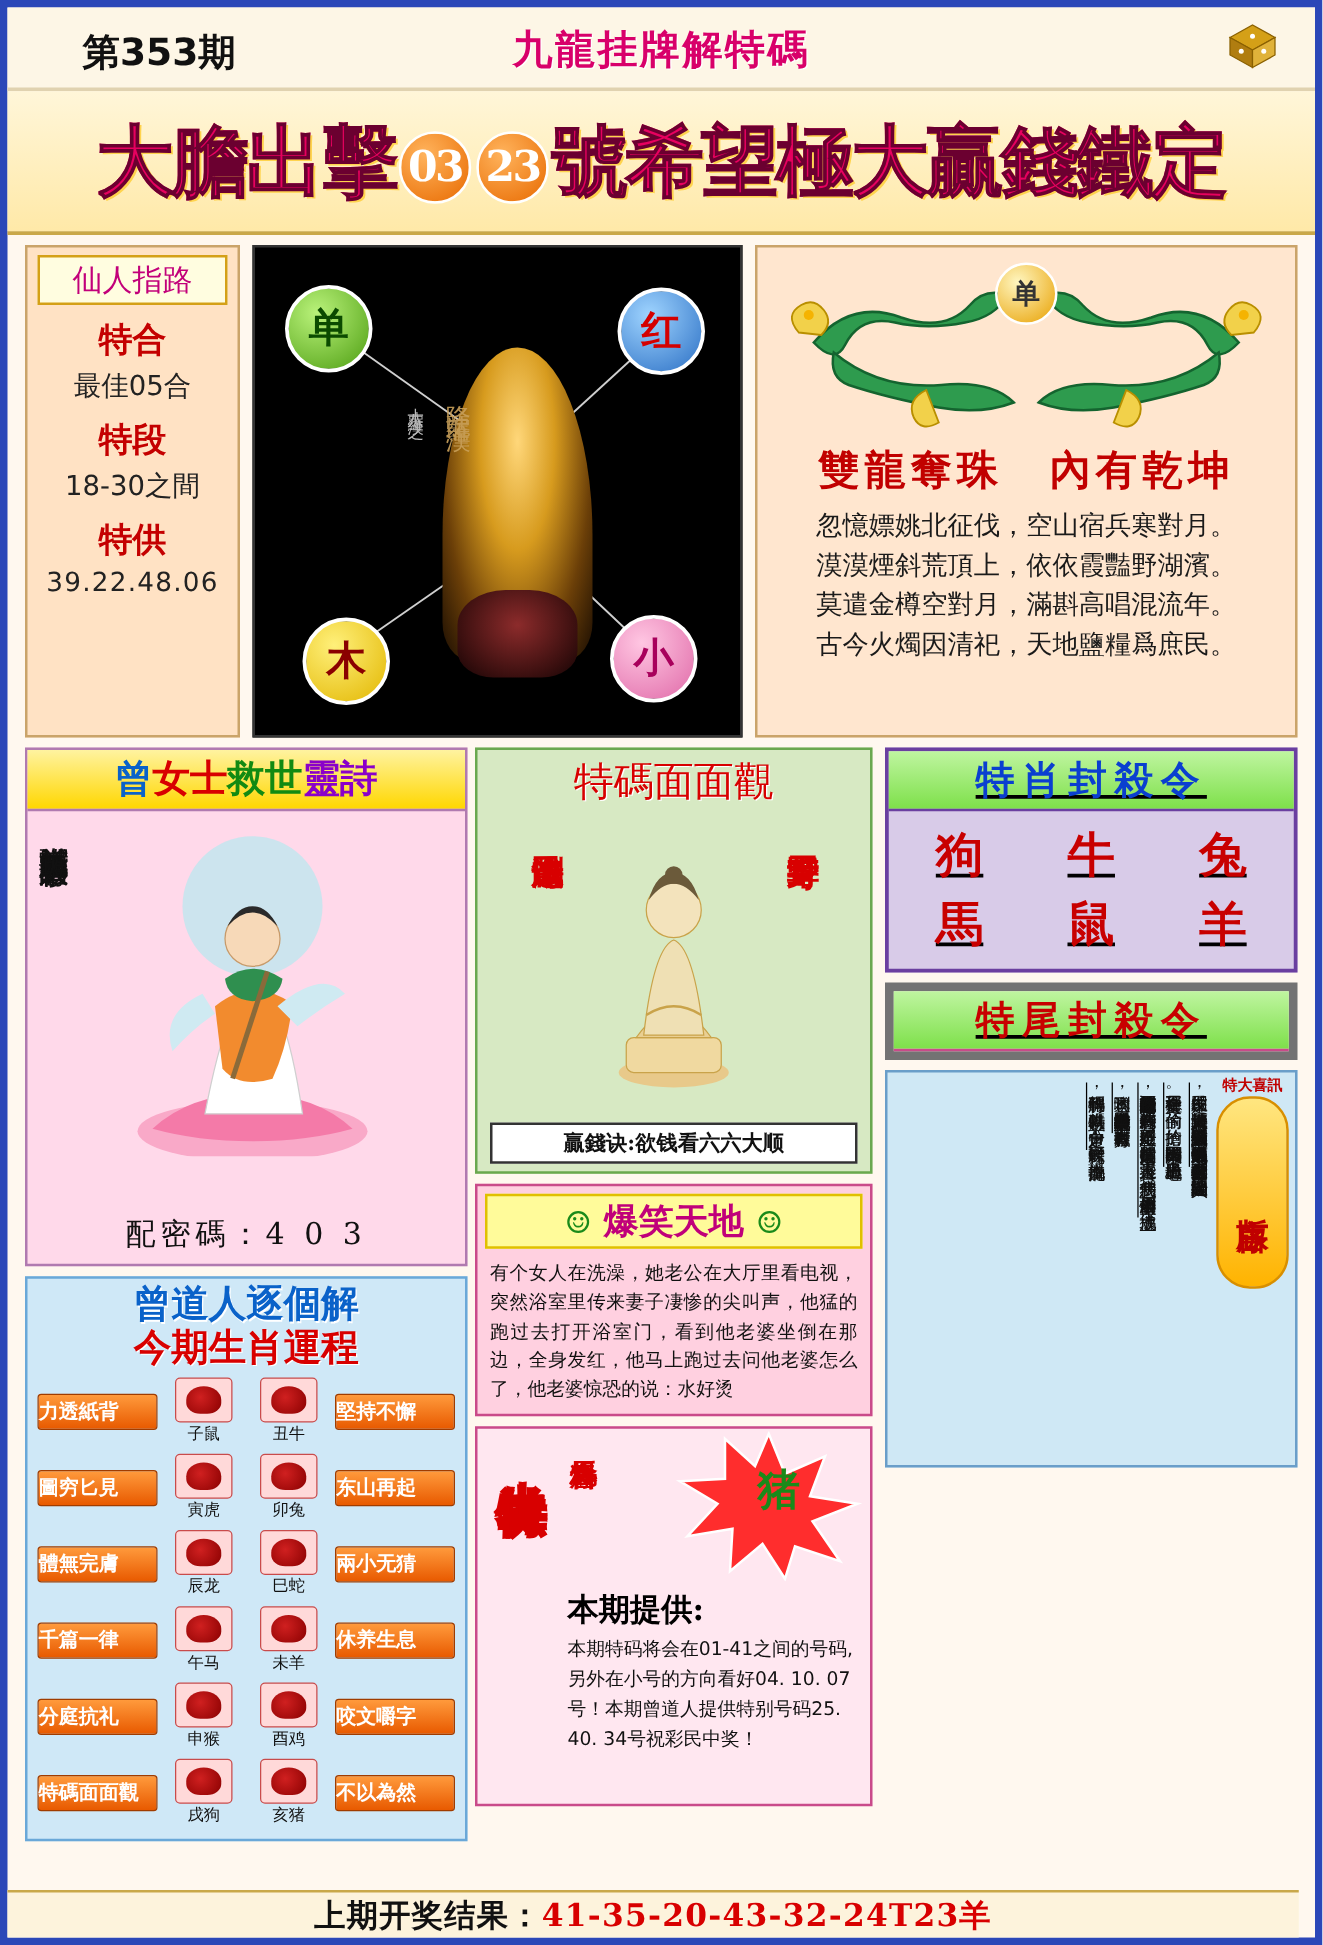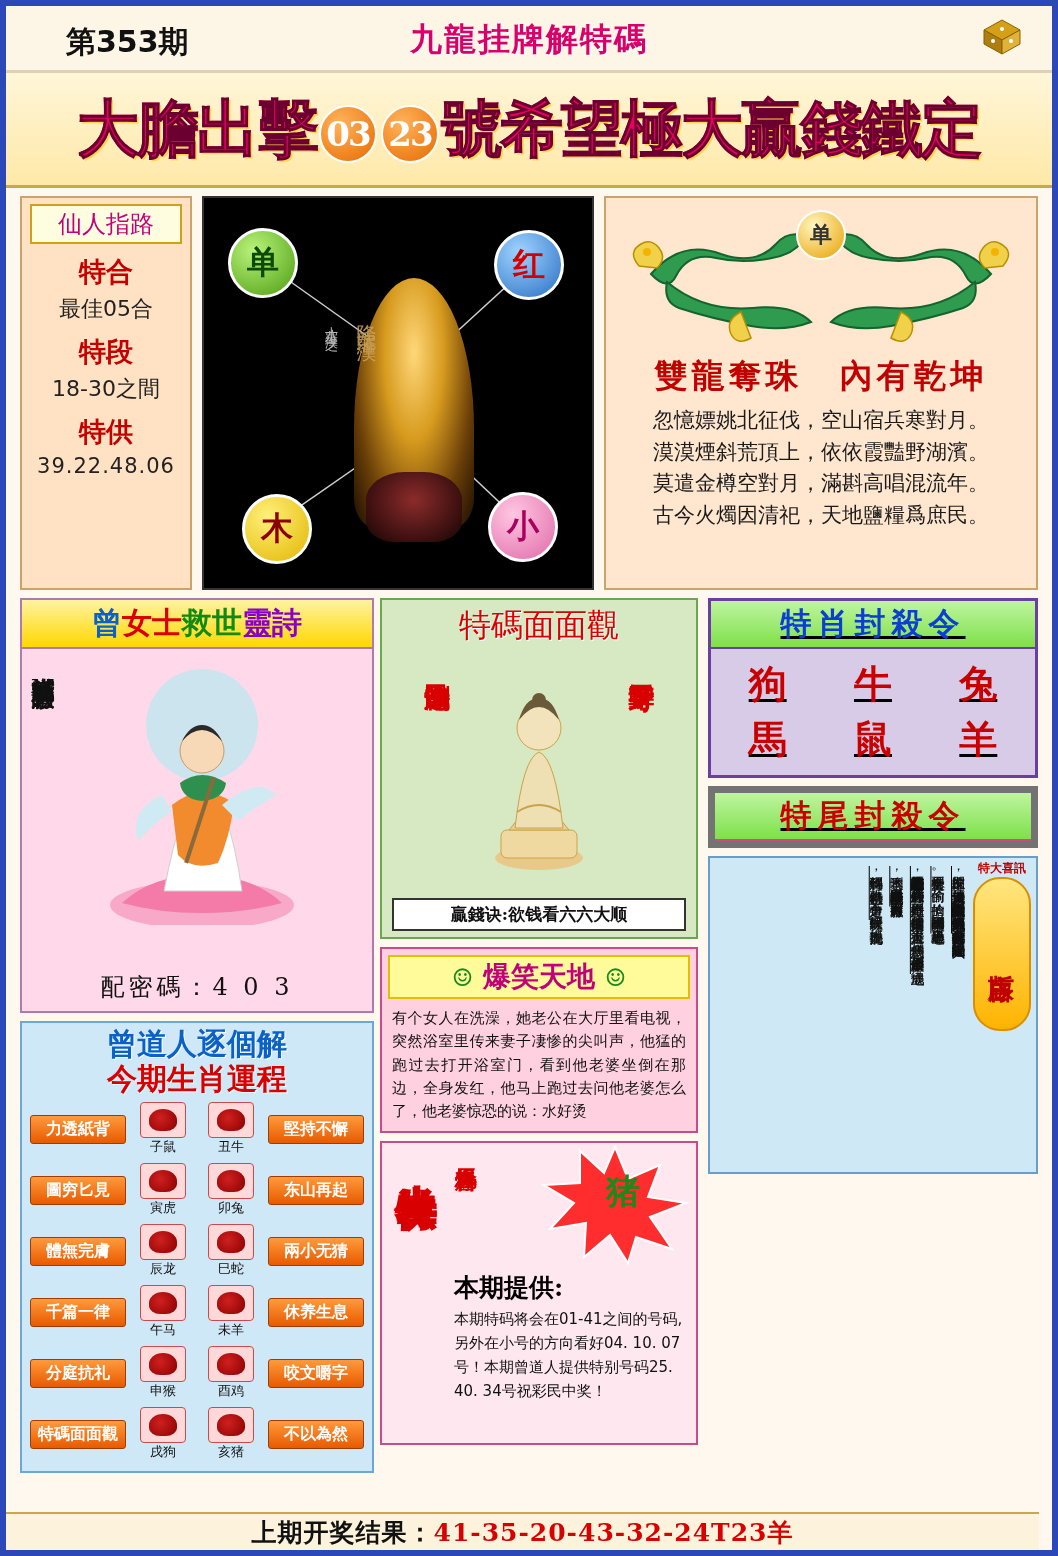--- a/index.html
+++ b/index.html
@@ -268,21 +268,21 @@
   .zod-title{
     text-align:center;font-size:30px;font-weight:bold;padding:4px 0 0;
     font-family:"DejaVu Serif","Liberation Serif",serif;
     color:#0a62c9;text-shadow:1px 1px 0 #fff;line-height:1.15;
   }
   .zod-title .l2{color:#d80000;}
   .zod-grid{padding:6px 8px 10px;display:flex;flex-direction:column;gap:7px;}
   .zrow{display:grid;grid-template-columns:96px 1fr 1fr 96px;gap:6px;align-items:center;}
   .ztag{
     background:linear-gradient(#ff9a3c,#e85a00);color:#fff;border:1px solid #a03c00;
-    font-size:16px;font-weight:bold;text-align:center;padding:3px 0;border-radius:3px;
+    font-size:16px;font-weight:bold;padding:3px 0;border-radius:3px;
     font-family:"DejaVu Serif","Liberation Serif",serif;
   }
   .zani{text-align:center;}
   .zani .pic{
     width:44px;height:34px;margin:0 auto;
     background:#ffd9d9;border:1px solid #c94b4b;border-radius:4px;
     position:relative;overflow:hidden;
   }
   .zani .pic:after{
     content:"";position:absolute;left:8px;top:6px;width:28px;height:22px;

